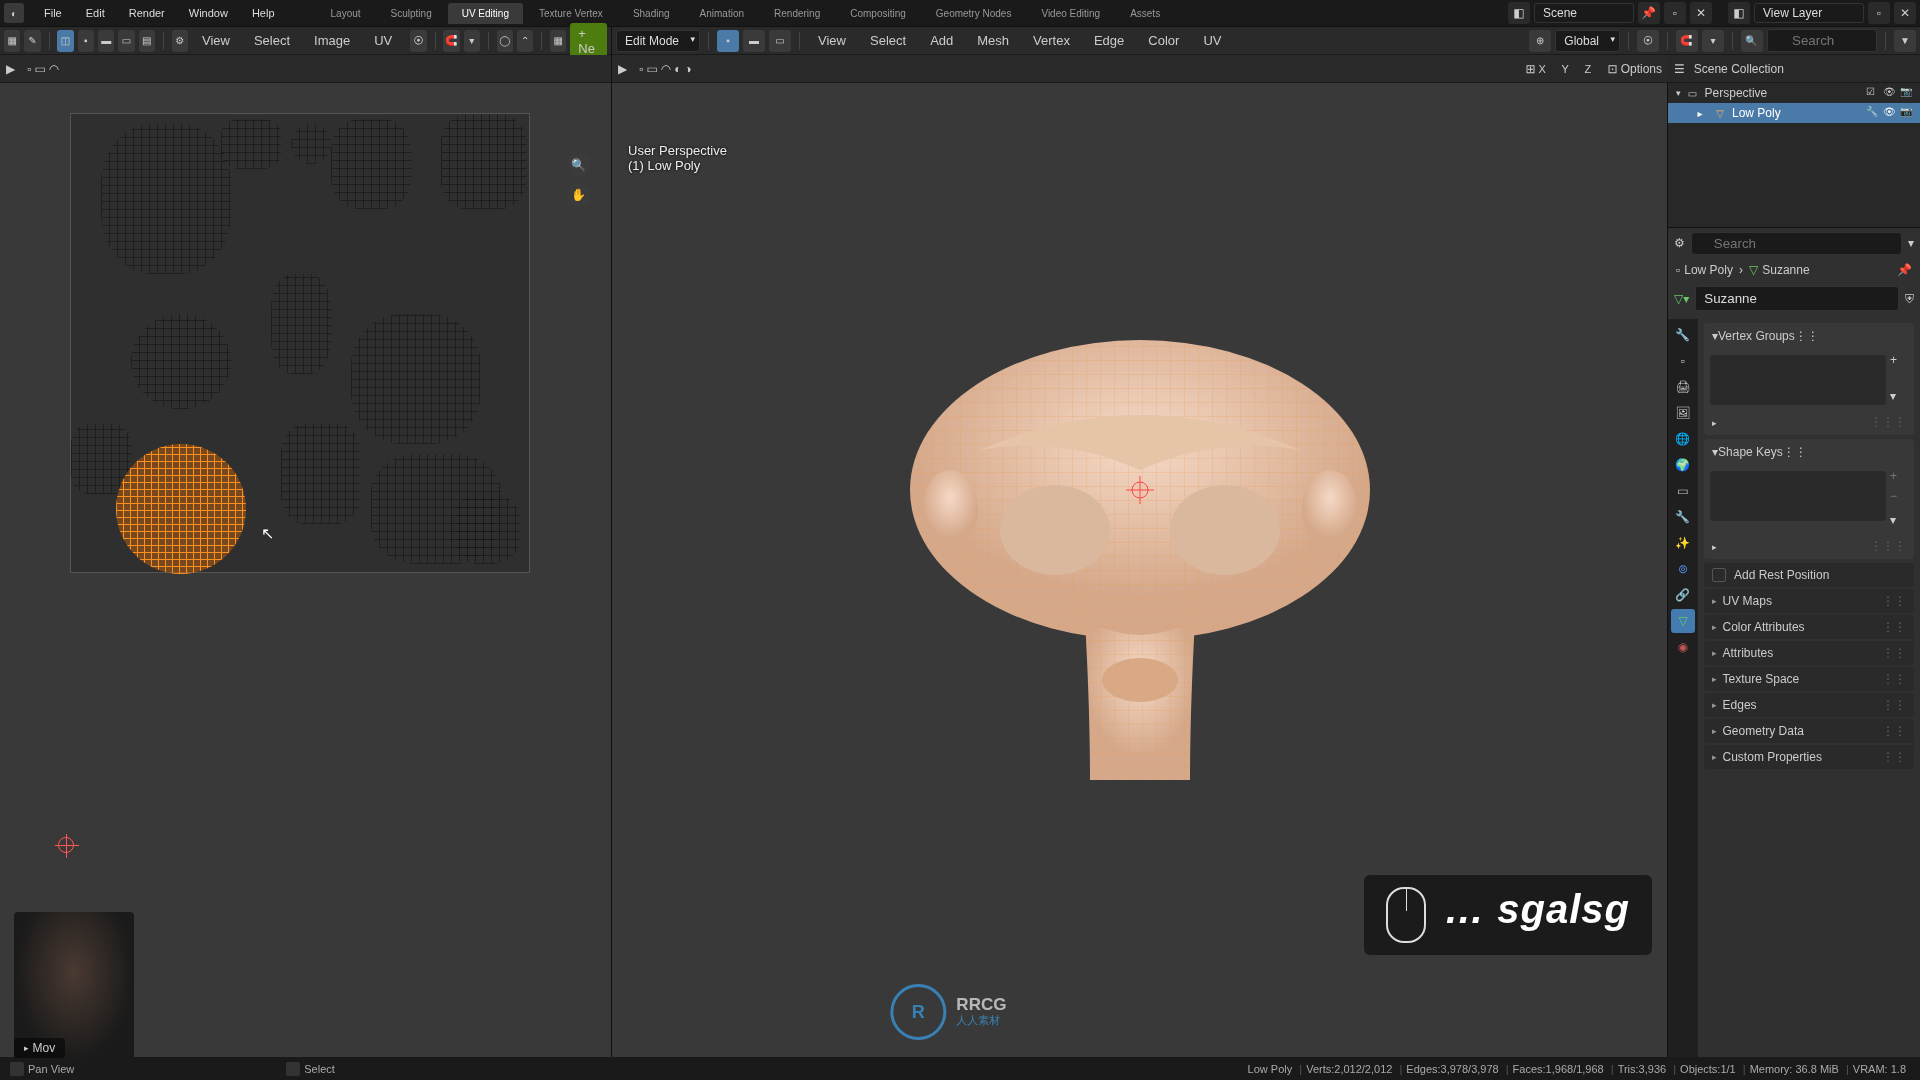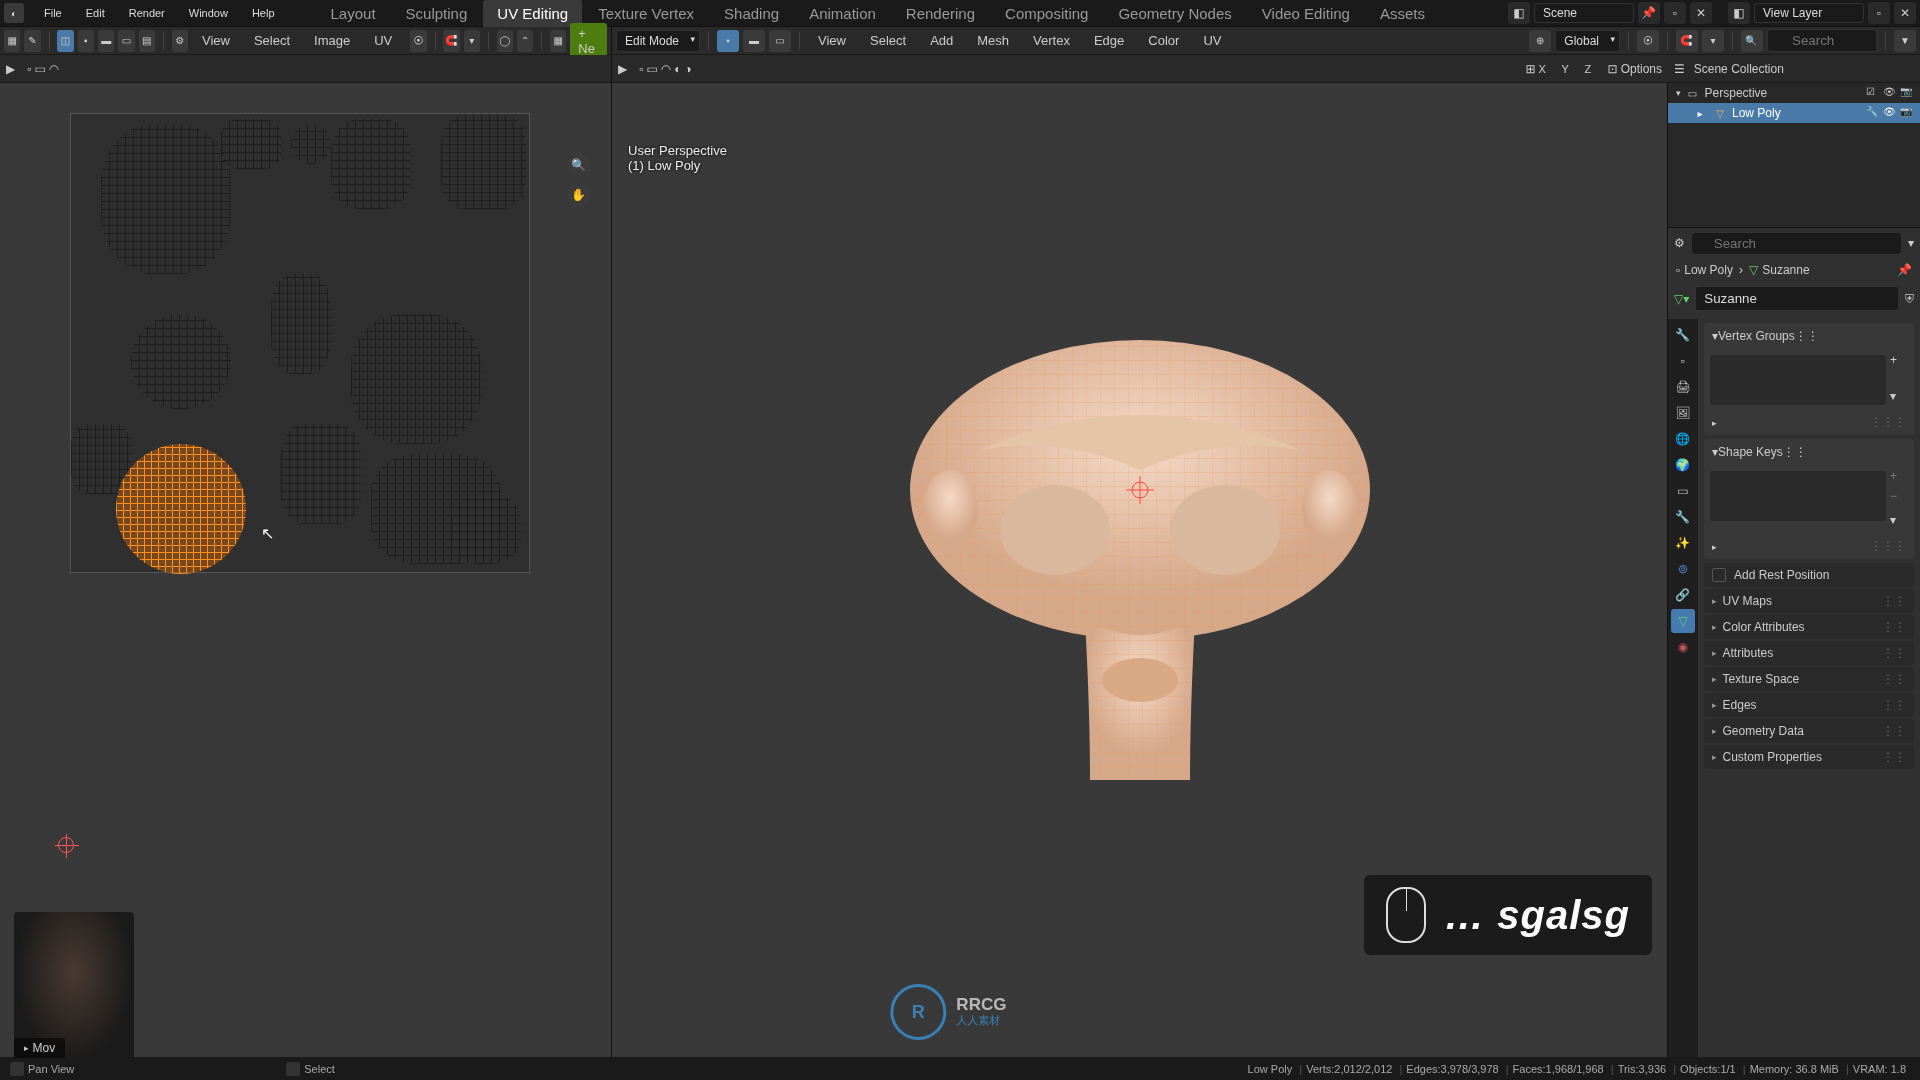--- a/index.html
+++ b/index.html
@@ -3,21 +3,21 @@
 <meta charset="utf-8">
 <style>
 * { margin: 0; padding: 0; box-sizing: border-box; font-family: -apple-system, BlinkMacSystemFont, "Segoe UI", sans-serif; }
 body { background: #2a2a2a; color: #ccc; font-size: 12px; overflow: hidden; width: 1920px; height: 1080px; position: relative; }
 
 
 .topbar { height: 27px; background: #1a1a1a; display: flex; align-items: center; padding: 0 4px; border-bottom: 1px solid #111; }
 .topbar .logo { width: 20px; height: 20px; background: #3a3a3a; border-radius: 3px; margin-right: 8px; display: flex; align-items: center; justify-content: center; font-size: 10px; }
 .topbar .menu-item { padding: 4px 12px; cursor: pointer; color: #ddd; font-size: 11px; }
 .topbar .workspace-tabs { display: flex; gap: 2px; }
-.topbar .ws-tab { padding: 5px 14px; color: #999; font-size: 15px; cursor: pointer; border-radius: 3px 3px 0 0; }
+.topbar .ws-tab { padding: 5px 14px; color: #999; font-size: 10px; cursor: pointer; border-radius: 3px 3px 0 0; }
 .topbar .ws-tab.active { background: #3a3a3a; color: #fff; }
 .topbar .right-section { display: flex; align-items: center; gap: 4px; margin-left: auto; }
 .topbar .icon-btn { width: 22px; height: 22px; background: #2a2a2a; border-radius: 3px; display: flex; align-items: center; justify-content: center; cursor: pointer; }
 .topbar .scene-field { background: #1a1a1a; border: 1px solid #333; padding: 2px 8px; width: 100px; color: #ddd; border-radius: 3px; }
 .topbar .layer-field { background: #1a1a1a; border: 1px solid #333; padding: 2px 8px; width: 110px; color: #ddd; border-radius: 3px; }
 
 
 .toolbar { height: 28px; background: #2a2a2a; display: flex; align-items: center; padding: 0 4px; border-bottom: 1px solid #1a1a1a; gap: 4px; }
 .toolbar .icon-box { width: 22px; height: 22px; background: #3a3a3a; border-radius: 3px; display: flex; align-items: center; justify-content: center; cursor: pointer; font-size: 10px; }
 .toolbar .icon-box.active { background: #4a7aa8; }
@@ -80,21 +80,21 @@
 .statusbar { position: absolute; bottom: 0; left: 0; right: 0; height: 23px; background: #1a1a1a; display: flex; align-items: center; padding: 0 10px; font-size: 11px; color: #aaa; gap: 12px; }
 .statusbar .sb-item { display: flex; align-items: center; gap: 4px; }
 .statusbar .sb-icon { width: 14px; height: 14px; background: #333; border-radius: 2px; }
 .statusbar .right-stats { margin-left: auto; display: flex; gap: 4px; }
 .statusbar .right-stats span::after { content: " |"; color: #555; margin-left: 4px; }
 .statusbar .right-stats span:last-child::after { content: ""; }
 
 
 .webcam { position: absolute; left: 14px; bottom: 18px; width: 120px; height: 150px; background: radial-gradient(ellipse at 50% 40%, #4a3a32 0%, #1a1a1a 70%); border-radius: 4px; }
 .move-hint { position: absolute; left: 14px; bottom: 22px; background: rgba(0,0,0,0.5); padding: 3px 10px; border-radius: 3px; font-size: 12px; display: flex; align-items: center; gap: 4px; }
-.screencast { position: absolute; right: 268px; bottom: 125px; display: flex; align-items: center; gap: 18px; background: rgba(20,20,20,0.8); padding: 12px 22px; border-radius: 6px; }
+.screencast { position: absolute; right: 268px; bottom: 125px; display: flex; align-items: flex-start; gap: 18px; background: rgba(20,20,20,0.8); padding: 12px 22px; border-radius: 6px; }
 .screencast .mouse { width: 40px; height: 56px; border: 2px solid #ddd; border-radius: 18px; position: relative; }
 .screencast .mouse::before { content: ""; position: absolute; left: 50%; top: 0; width: 1px; height: 22px; background: #ddd; }
 .screencast .text { font-size: 40px; font-weight: bold; font-style: italic; color: #fff; letter-spacing: 1px; }
 .watermark { position: absolute; left: 50%; bottom: 40px; transform: translateX(-60%); display: flex; align-items: center; gap: 10px; opacity: 0.7; }
 .watermark .wm-logo { width: 56px; height: 56px; border: 3px solid #3aa0e8; border-radius: 50%; display: flex; align-items: center; justify-content: center; color: #3aa0e8; font-weight: bold; font-size: 18px; }
 .watermark .wm-text { color: #eee; font-size: 17px; font-weight: bold; line-height: 1; }
 .watermark .wm-sub { font-size: 11px; color: #3aa0e8; }
 
 
 .vp-model svg { width: 100%; height: 100%; }

